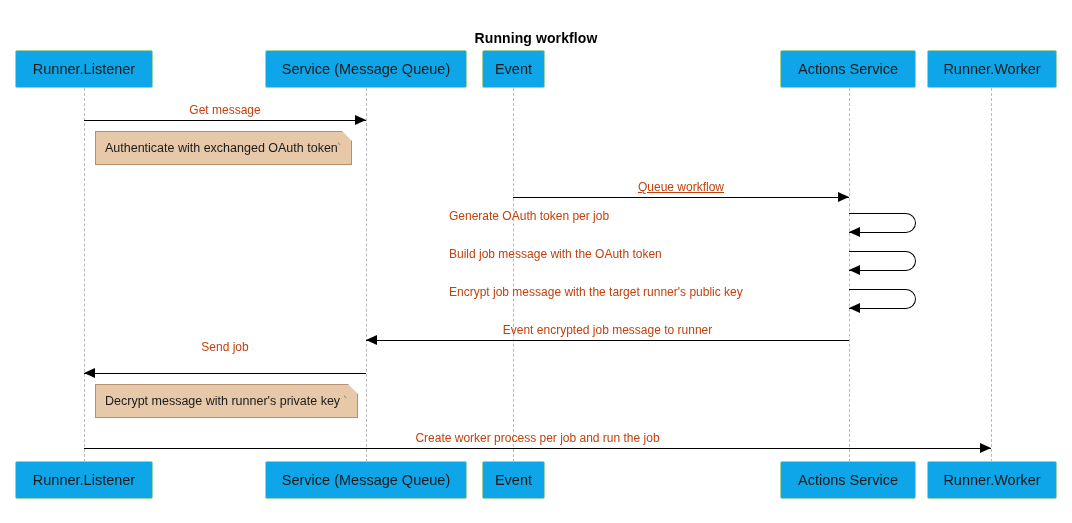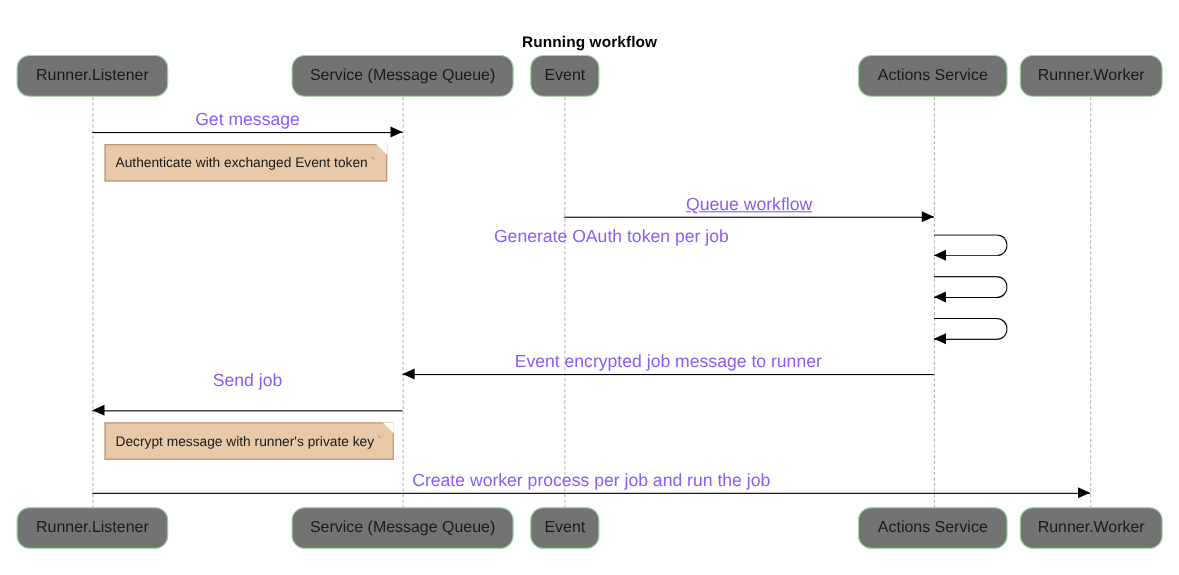--- a/index.html
+++ b/index.html
@@ -18,23 +18,23 @@
     text-align:center;
     font-size:14px;font-weight:bold;color:#000;
     letter-spacing:0.1px;
     margin-top:20px;
   }
 
   
   .participant{
     position:absolute;
     height:38px;
-    background:#737373;
+    background:#0ea5e9;
     border:1px solid #9fd4a3;
-    border-radius:12px;
+    border-radius:2px;
     display:flex;align-items:center;justify-content:center;
     font-size:14.5px;color:#1a1a1a;
     box-sizing:border-box;
     white-space:nowrap;
   }
 
   
   .lifeline{
     position:absolute;
     width:0;
@@ -51,21 +51,21 @@
     position:absolute;
     width:0;height:0;
     border-top:5px solid transparent;
     border-bottom:5px solid transparent;
   }
   .arrowhead.right{border-left:11px solid #000;}
   .arrowhead.left{border-right:11px solid #000;}
 
   .msg-label{
     position:absolute;
-    font-size:16px;color:#8b5cf6;
+    font-size:12px;color:#c2410c;
     white-space:nowrap;
     line-height:14px;
   }
   .msg-label.center{text-align:center;}
   .msg-label.right{}
 
   
   .selfloop{
     position:absolute;
     border:1.4px solid #000;
@@ -153,36 +153,38 @@
   </div>
   <div class="participant" style="left:927px;top:461px;width:130px;">
     <span>Runner.Worker</span>
   </div>
 
   <div class="msg-label center" style="left:84px;top:103px;width:282px;">Get message</div>
   <div class="msg-line" style="left:84px;top:120px;width:282px;"></div>
   <div class="arrowhead right" style="left:355px;top:115px;"></div>
 
   <div class="note" style="left:95px;top:131px;width:257px;height:34px;">
-    <span>Authenticate with exchanged Event token</span>
+    <span>Authenticate with exchanged OAuth token</span>
     <span class="note-fold"></span>
     <span class="note-fold-edge"></span>
   </div>
 
   <div class="msg-label center" style="left:513px;top:180px;width:336px;text-decoration:underline;">Queue workflow</div>
   <div class="msg-line" style="left:513px;top:197px;width:336px;"></div>
   <div class="arrowhead right" style="left:838px;top:192px;"></div>
 
   <div class="msg-label right" style="left:449px;top:209px;width:396px;">Generate OAuth token per job</div>
   <div class="selfloop" style="left:849px;top:213px;width:67px;height:20px;"></div>
   <div class="arrowhead left" style="left:849px;top:227px;"></div>
 
+  <div class="msg-label right" style="left:449px;top:247px;width:396px;">Build job message with the OAuth token</div>
   <div class="selfloop" style="left:849px;top:251px;width:67px;height:20px;"></div>
   <div class="arrowhead left" style="left:849px;top:265px;"></div>
 
+  <div class="msg-label right" style="left:449px;top:285px;width:396px;">Encrypt job message with the target runner's public key</div>
   <div class="selfloop" style="left:849px;top:289px;width:67px;height:20px;"></div>
   <div class="arrowhead left" style="left:849px;top:303px;"></div>
 
   <div class="msg-label center" style="left:366px;top:323px;width:483px;">Event encrypted job message to runner</div>
   <div class="msg-line" style="left:366px;top:340px;width:483px;"></div>
   <div class="arrowhead left" style="left:366px;top:335px;"></div>
 
   <div class="msg-label center" style="left:84px;top:340px;width:282px;">Send job</div>
   <div class="msg-line" style="left:84px;top:373px;width:282px;"></div>
   <div class="arrowhead left" style="left:84px;top:368px;"></div>

